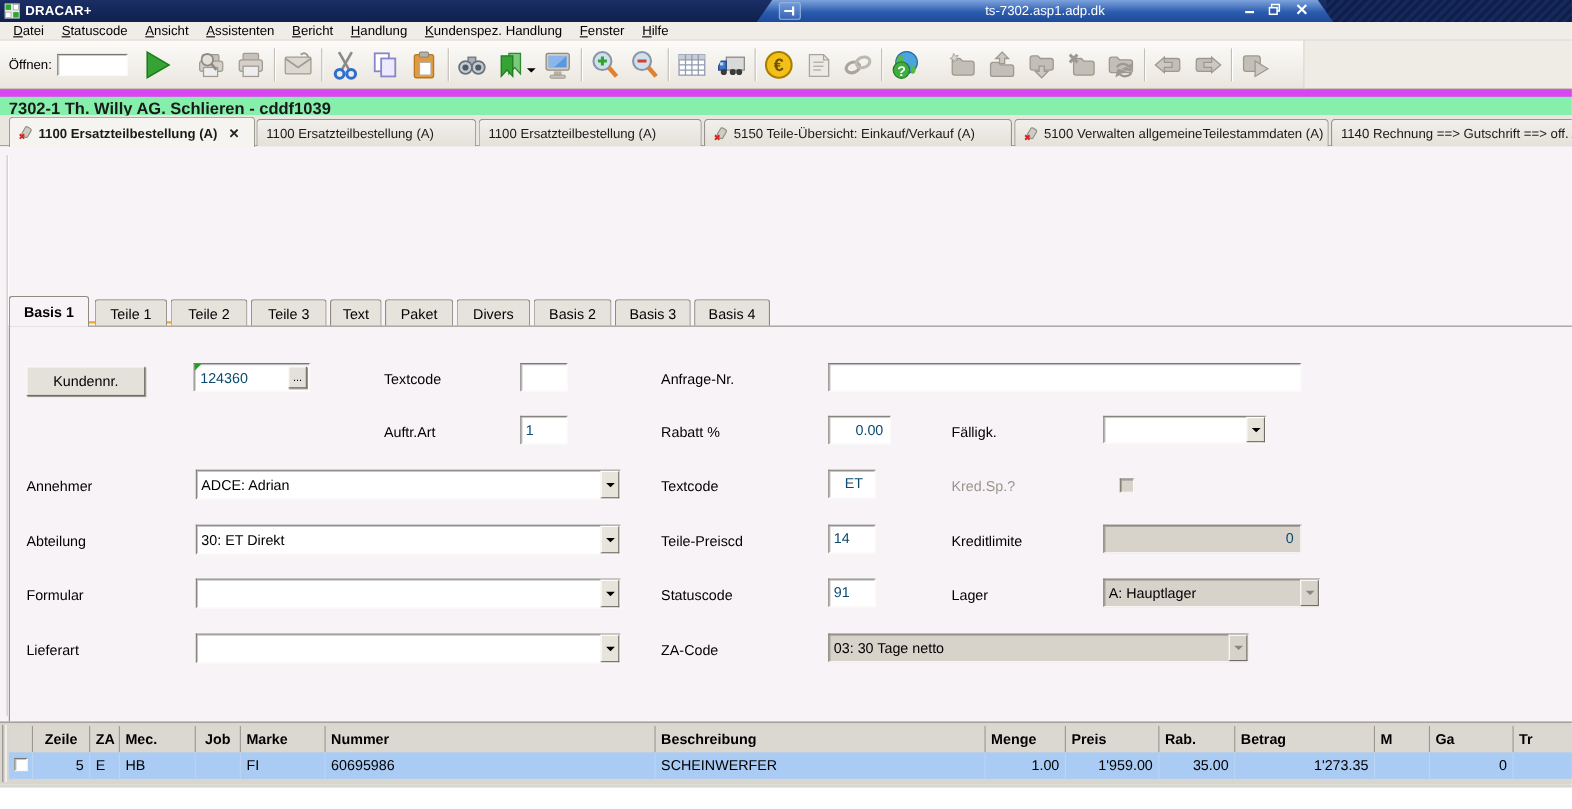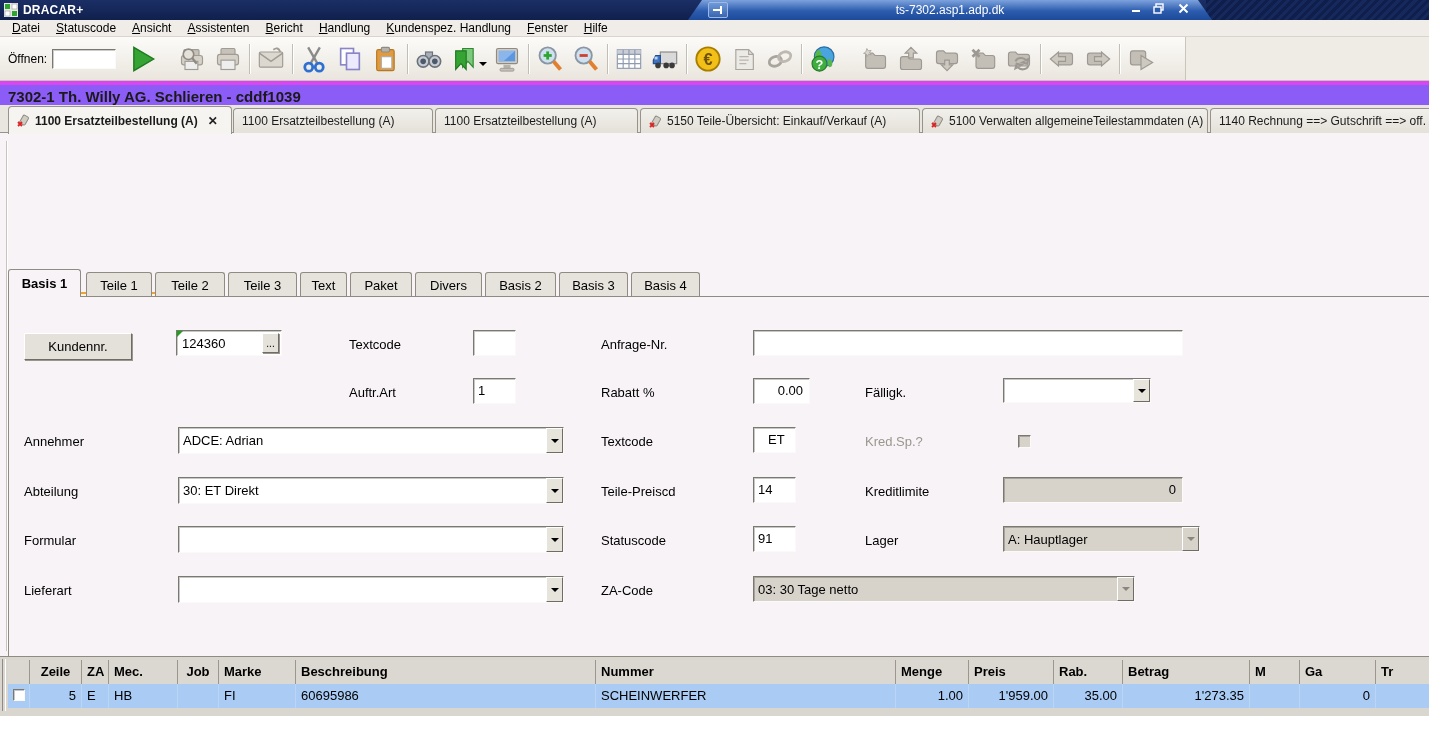--- a/index.html
+++ b/index.html
@@ -43,22 +43,22 @@
   #open-input { width:64px; height:20px; background:#fff;
     border:1px solid; border-color:#7b7870 #fbfaf8 #fbfaf8 #7b7870;
     box-shadow:inset 1px 1px 0 rgba(0,0,0,.2); margin-right:8px; }
   .toolbtn { width:36px; height:36px; display:flex; align-items:center; justify-content:center; flex:0 0 auto; }
   .toolbtn svg { width:28px; height:28px; }
   .tb-sep { width:1px; height:30px; background:#c2beb4; margin:0 3px; flex:0 0 auto;
     box-shadow:1px 0 0 #fff; }
   .dd-arrow { width:0; height:0; border:4px solid transparent; border-top-color:#000; margin:14px 2px 0 -4px; }
 
   
-  #headerstrip { left:0; top:81px; width:1429px; height:24px; background:#8b5cf6;
-    border-top:4px solid #d946ef; }
+  #headerstrip { left:0; top:81px; width:1429px; height:24px; background:#86efac;
+    border-top:7px solid #d946ef; }
   #page-title { left:8px; top:3px; font-size:15px; font-weight:bold; color:#1a1a1a; }
 
   
   #tabrow { left:0; top:105px; width:1429px; height:28px; background:#e9e6df;
     border-bottom:1px solid #97938b; }
   .mtab { position:absolute; top:3px; height:25px; border:1px solid #97938b; border-bottom:none;
     border-radius:4px 4px 0 0; background:linear-gradient(#f2f0ec,#e4e1d9);
     display:flex; align-items:center; padding:0 8px; font-size:12px; color:#1a1a1a;
     overflow:hidden; white-space:nowrap; }
   .mtab.active { top:1px; height:28px; background:#f6f4f0; font-weight:bold; z-index:2; }
@@ -68,21 +68,21 @@
   
   #workarea { left:0; top:133px; width:1429px; height:523px; background:#f8f3f7; }
   #workarea .leftline { left:6px; top:8px; width:1px; height:510px; background:#c9c5bd;
     box-shadow:1px 0 0 #fff; }
   .lbl { font-size:13px; color:#000; white-space:nowrap; }
   .lbl.dis { color:#9a968e; }
   .sunken { border:1px solid; border-color:#7b7870 #fbfaf8 #fbfaf8 #7b7870;
     box-shadow:inset 1px 1px 0 rgba(0,0,0,.22); }
   .ro { background:#d7d3cb; }
   .wi { background:#fff; }
-  .val { font-size:13px; color:#000000; }
+  .val { font-size:13px; color:#0c4a6e; }
   .num { text-align:right; padding-right:6px; }
   .field { display:flex; align-items:center; }
   .blob { position:absolute; background:#fff; border-radius:9px; }
 
   
   #auftr-box { left:20px; top:159px; width:166px; height:37px;
     border:2px solid #eda33c; border-radius:2px;
     background:linear-gradient(#fff6dd,#f8dfa4); }
   #auftr-input { position:absolute; left:70px; top:5px; width:76px; height:23px; background:#fff;
     display:flex; align-items:center; justify-content:flex-end; }
@@ -546,22 +546,22 @@
 
   <div id="gridwrap" class="abs">
     <div class="gutter abs"></div>
     <div id="ghead" class="grow">
       <div class="gc" style="width:22px;"></div>
       <div class="gc c" style="width:52px;">Zeile</div>
       <div class="gc" style="width:27px;">ZA</div>
       <div class="gc" style="width:69px;">Mec.</div>
       <div class="gc c" style="width:41px;">Job</div>
       <div class="gc" style="width:77px;">Marke</div>
+      <div class="gc" style="width:300px;">Nummer</div>
       <div class="gc" style="width:300px;">Beschreibung</div>
-      <div class="gc" style="width:300px;">Nummer</div>
       <div class="gc" style="width:73px;">Menge</div>
       <div class="gc" style="width:85px;">Preis</div>
       <div class="gc" style="width:69px;">Rab.</div>
       <div class="gc" style="width:127px;">Betrag</div>
       <div class="gc" style="width:50px;">M</div>
       <div class="gc" style="width:76px;">Ga</div>
       <div class="gc" style="width:38px; border-right:none;">Tr</div>
     </div>
     <div id="gdata" class="grow">
       <div class="gc" style="width:22px; padding-top:5px;">

